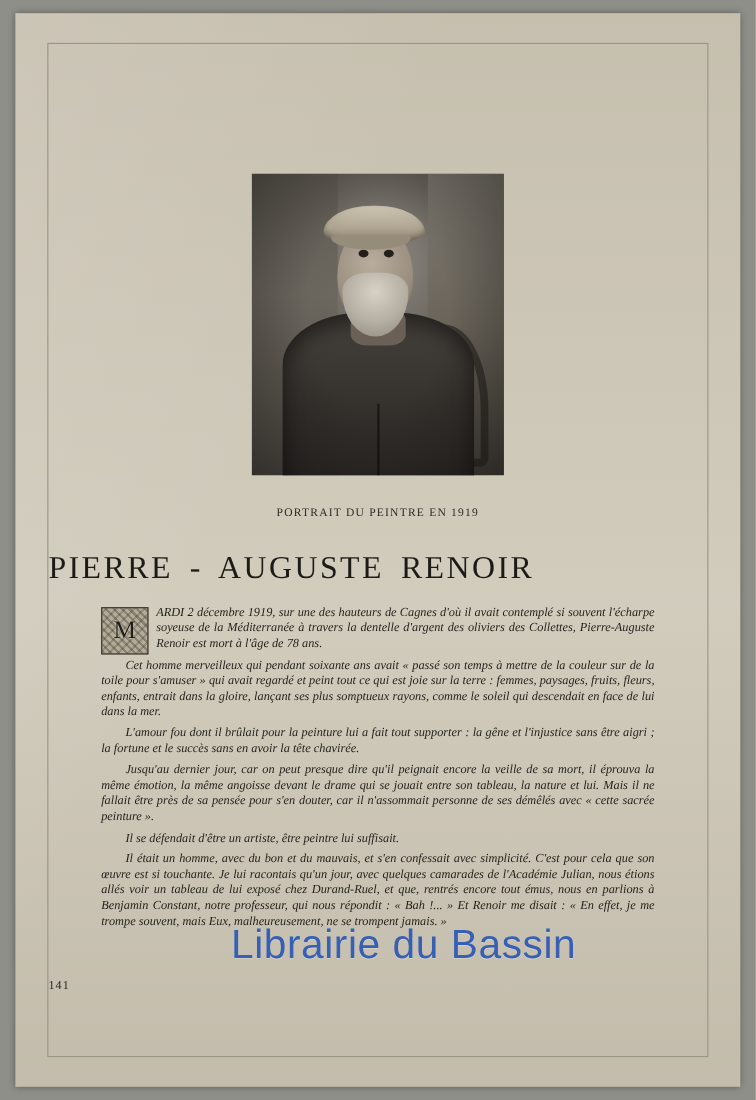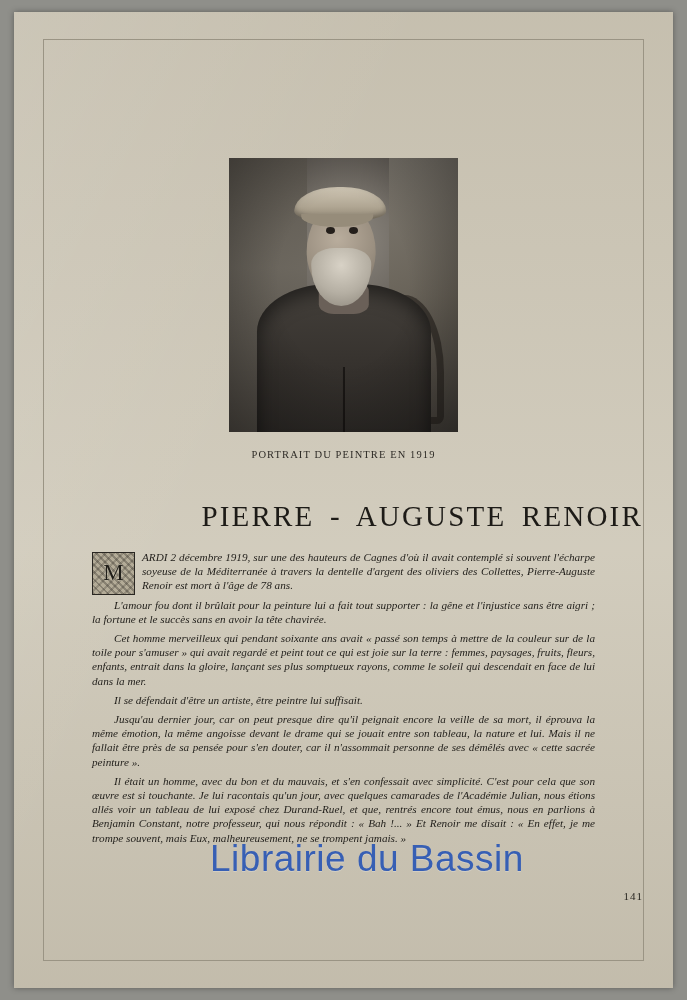--- a/index.html
+++ b/index.html
@@ -162,35 +162,35 @@
     background: #968c7a;
     border-radius: 0 0 60% 60% / 0 0 100% 100%;
   }
   .ph-vignette {
     position: absolute;
     inset: 0;
     background: radial-gradient(ellipse at 50% 45%, rgba(0,0,0,0) 40%, rgba(0,0,0,0.35) 100%);
   }
 
   .plate-caption {
-    margin-top: 17px;
+    margin-top: 29px;
     font-family: "Liberation Serif", serif;
     font-size: 10.5px;
     letter-spacing: 1.1px;
     color: #2f2c27;
     text-align: center;
   }
 
   
   .doc-title {
     position: absolute;
     left: 0;
     right: 0;
     top: 460px;
-    text-align: right;
+    text-align: left;
     font-family: "Liberation Serif", serif;
     font-size: 29px;
     letter-spacing: 2.2px;
     color: #1d1b17;
     word-spacing: 6px;
   }
 
   
   .body-col {
     position: absolute;
@@ -234,21 +234,21 @@
   }
   .first-par {
     font-style: italic;
   }
 
   .page-number {
     position: absolute;
     left: 0;
     right: 0;
     bottom: 58px;
-    text-align: right;
+    text-align: left;
     font-size: 11px;
     font-style: normal;
     color: #2a2722;
     letter-spacing: 1px;
   }
 
   
   .watermark {
     position: absolute;
     left: 196px;
@@ -293,24 +293,24 @@
 
     <div class="body-col">
 
       <p class="first-par">
         <span class="dropcap-box">
           <span>M</span>
         </span>
         <span>ARDI 2 décembre 1919, sur une des hauteurs de Cagnes d'où il avait contemplé si souvent l'écharpe soyeuse de la Méditerranée à travers la dentelle d'argent des oliviers des Collettes, Pierre-Auguste Renoir est mort à l'âge de 78 ans.</span>
       </p>
 
+      <p class="p-indent">Cet homme merveilleux qui pendant soixante ans avait « passé son temps à mettre de la couleur sur de la toile pour s'amuser » qui avait regardé et peint tout ce qui est joie sur la terre : femmes, paysages, fruits, fleurs, enfants, entrait dans la gloire, lançant ses plus somptueux rayons, comme le soleil qui descendait en face de lui dans la mer.</p>
       <p class="p-indent">L'amour fou dont il brûlait pour la peinture lui a fait tout supporter : la gêne et l'injustice sans être aigri ; la fortune et le succès sans en avoir la tête chavirée.</p>
-      <p class="p-indent">Cet homme merveilleux qui pendant soixante ans avait « passé son temps à mettre de la couleur sur de la toile pour s'amuser » qui avait regardé et peint tout ce qui est joie sur la terre : femmes, paysages, fruits, fleurs, enfants, entrait dans la gloire, lançant ses plus somptueux rayons, comme le soleil qui descendait en face de lui dans la mer.</p>
+      <p class="p-indent">Jusqu'au dernier jour, car on peut presque dire qu'il peignait encore la veille de sa mort, il éprouva la même émotion, la même angoisse devant le drame qui se jouait entre son tableau, la nature et lui. Mais il ne fallait être près de sa pensée pour s'en douter, car il n'assommait personne de ses démêlés avec « cette sacrée peinture ».</p>
       <p class="p-indent">Il se défendait d'être un artiste, être peintre lui suffisait.</p>
-      <p class="p-indent">Jusqu'au dernier jour, car on peut presque dire qu'il peignait encore la veille de sa mort, il éprouva la même émotion, la même angoisse devant le drame qui se jouait entre son tableau, la nature et lui. Mais il ne fallait être près de sa pensée pour s'en douter, car il n'assommait personne de ses démêlés avec « cette sacrée peinture ».</p>
       <p class="p-indent">Il était un homme, avec du bon et du mauvais, et s'en confessait avec simplicité. C'est pour cela que son œuvre est si touchante. Je lui racontais qu'un jour, avec quelques camarades de l'Académie Julian, nous étions allés voir un tableau de lui exposé chez Durand-Ruel, et que, rentrés encore tout émus, nous en parlions à Benjamin Constant, notre professeur, qui nous répondit : « Bah !... » Et Renoir me disait : « En effet, je me trompe souvent, mais Eux, malheureusement, ne se trompent jamais. »</p>
     </div>
 
     <div class="page-number">141</div>
   </div>
 
   <div class="watermark">Librairie du Bassin</div>
 </div>
 
 </body></html>

